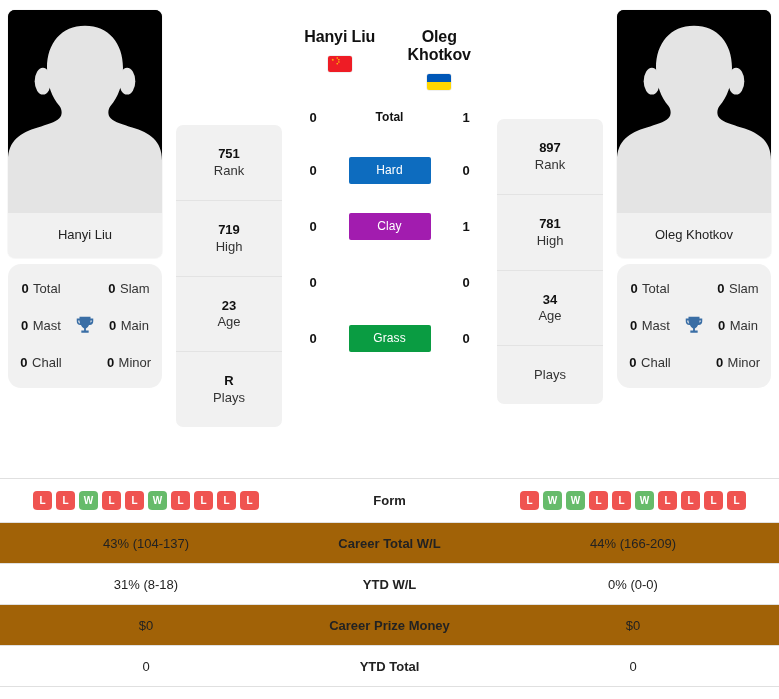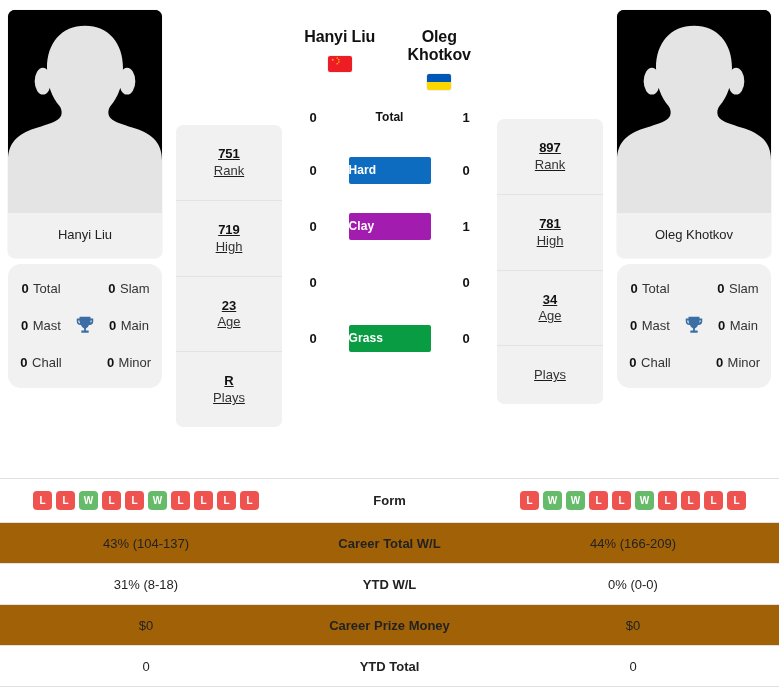--- a/index.html
+++ b/index.html
@@ -56,21 +56,21 @@
     row-gap: 16px;
     align-items: center;
   }
   .tstat { text-align: center; line-height: 1.25; }
   .tstat .v { font-size: 13px; font-weight: bold; color: #111; }
   .tstat .k { font-size: 13px; color: #333; }
   .trophy-cell { display: flex; align-items: center; justify-content: center; }
   .trophy-cell svg { width: 22px; height: 22px; display: block; }
 
   
-  .rank-col { width: 118px; flex: 0 0 118px; padding: 0 6px; text-decoration: underline; }
+  .rank-col { width: 118px; flex: 0 0 118px; padding: 0 6px; }
   .rank-col.left { margin-top: 115px; }
   .rank-col.right { margin-top: 109px; }
   .rank-card {
     background: #f1f1f1;
     border-radius: 7px;
     overflow: hidden;
   }
   .rank-cell {
     padding: 21px 4px 20px;
     text-align: center;
@@ -118,23 +118,23 @@
   .h2h-score {
     width: 46px;
     text-align: center;
     font-size: 13px;
     font-weight: bold;
     color: #111;
   }
   .h2h-mid { flex: 1 1 auto; display: flex; justify-content: center; }
   .surf-badge {
     width: 82px;
-    text-align: left;
+    text-align: center;
     font-size: 12px;
-    font-weight: bold;
+    font-weight: normal;
     color: #ffffff;
     padding: 6px 0 7px;
     border-radius: 2px;
     letter-spacing: 0.1px;
   }
   .surf-plain {
     width: 82px;
     text-align: center;
     font-size: 12px;
     font-weight: bold;

